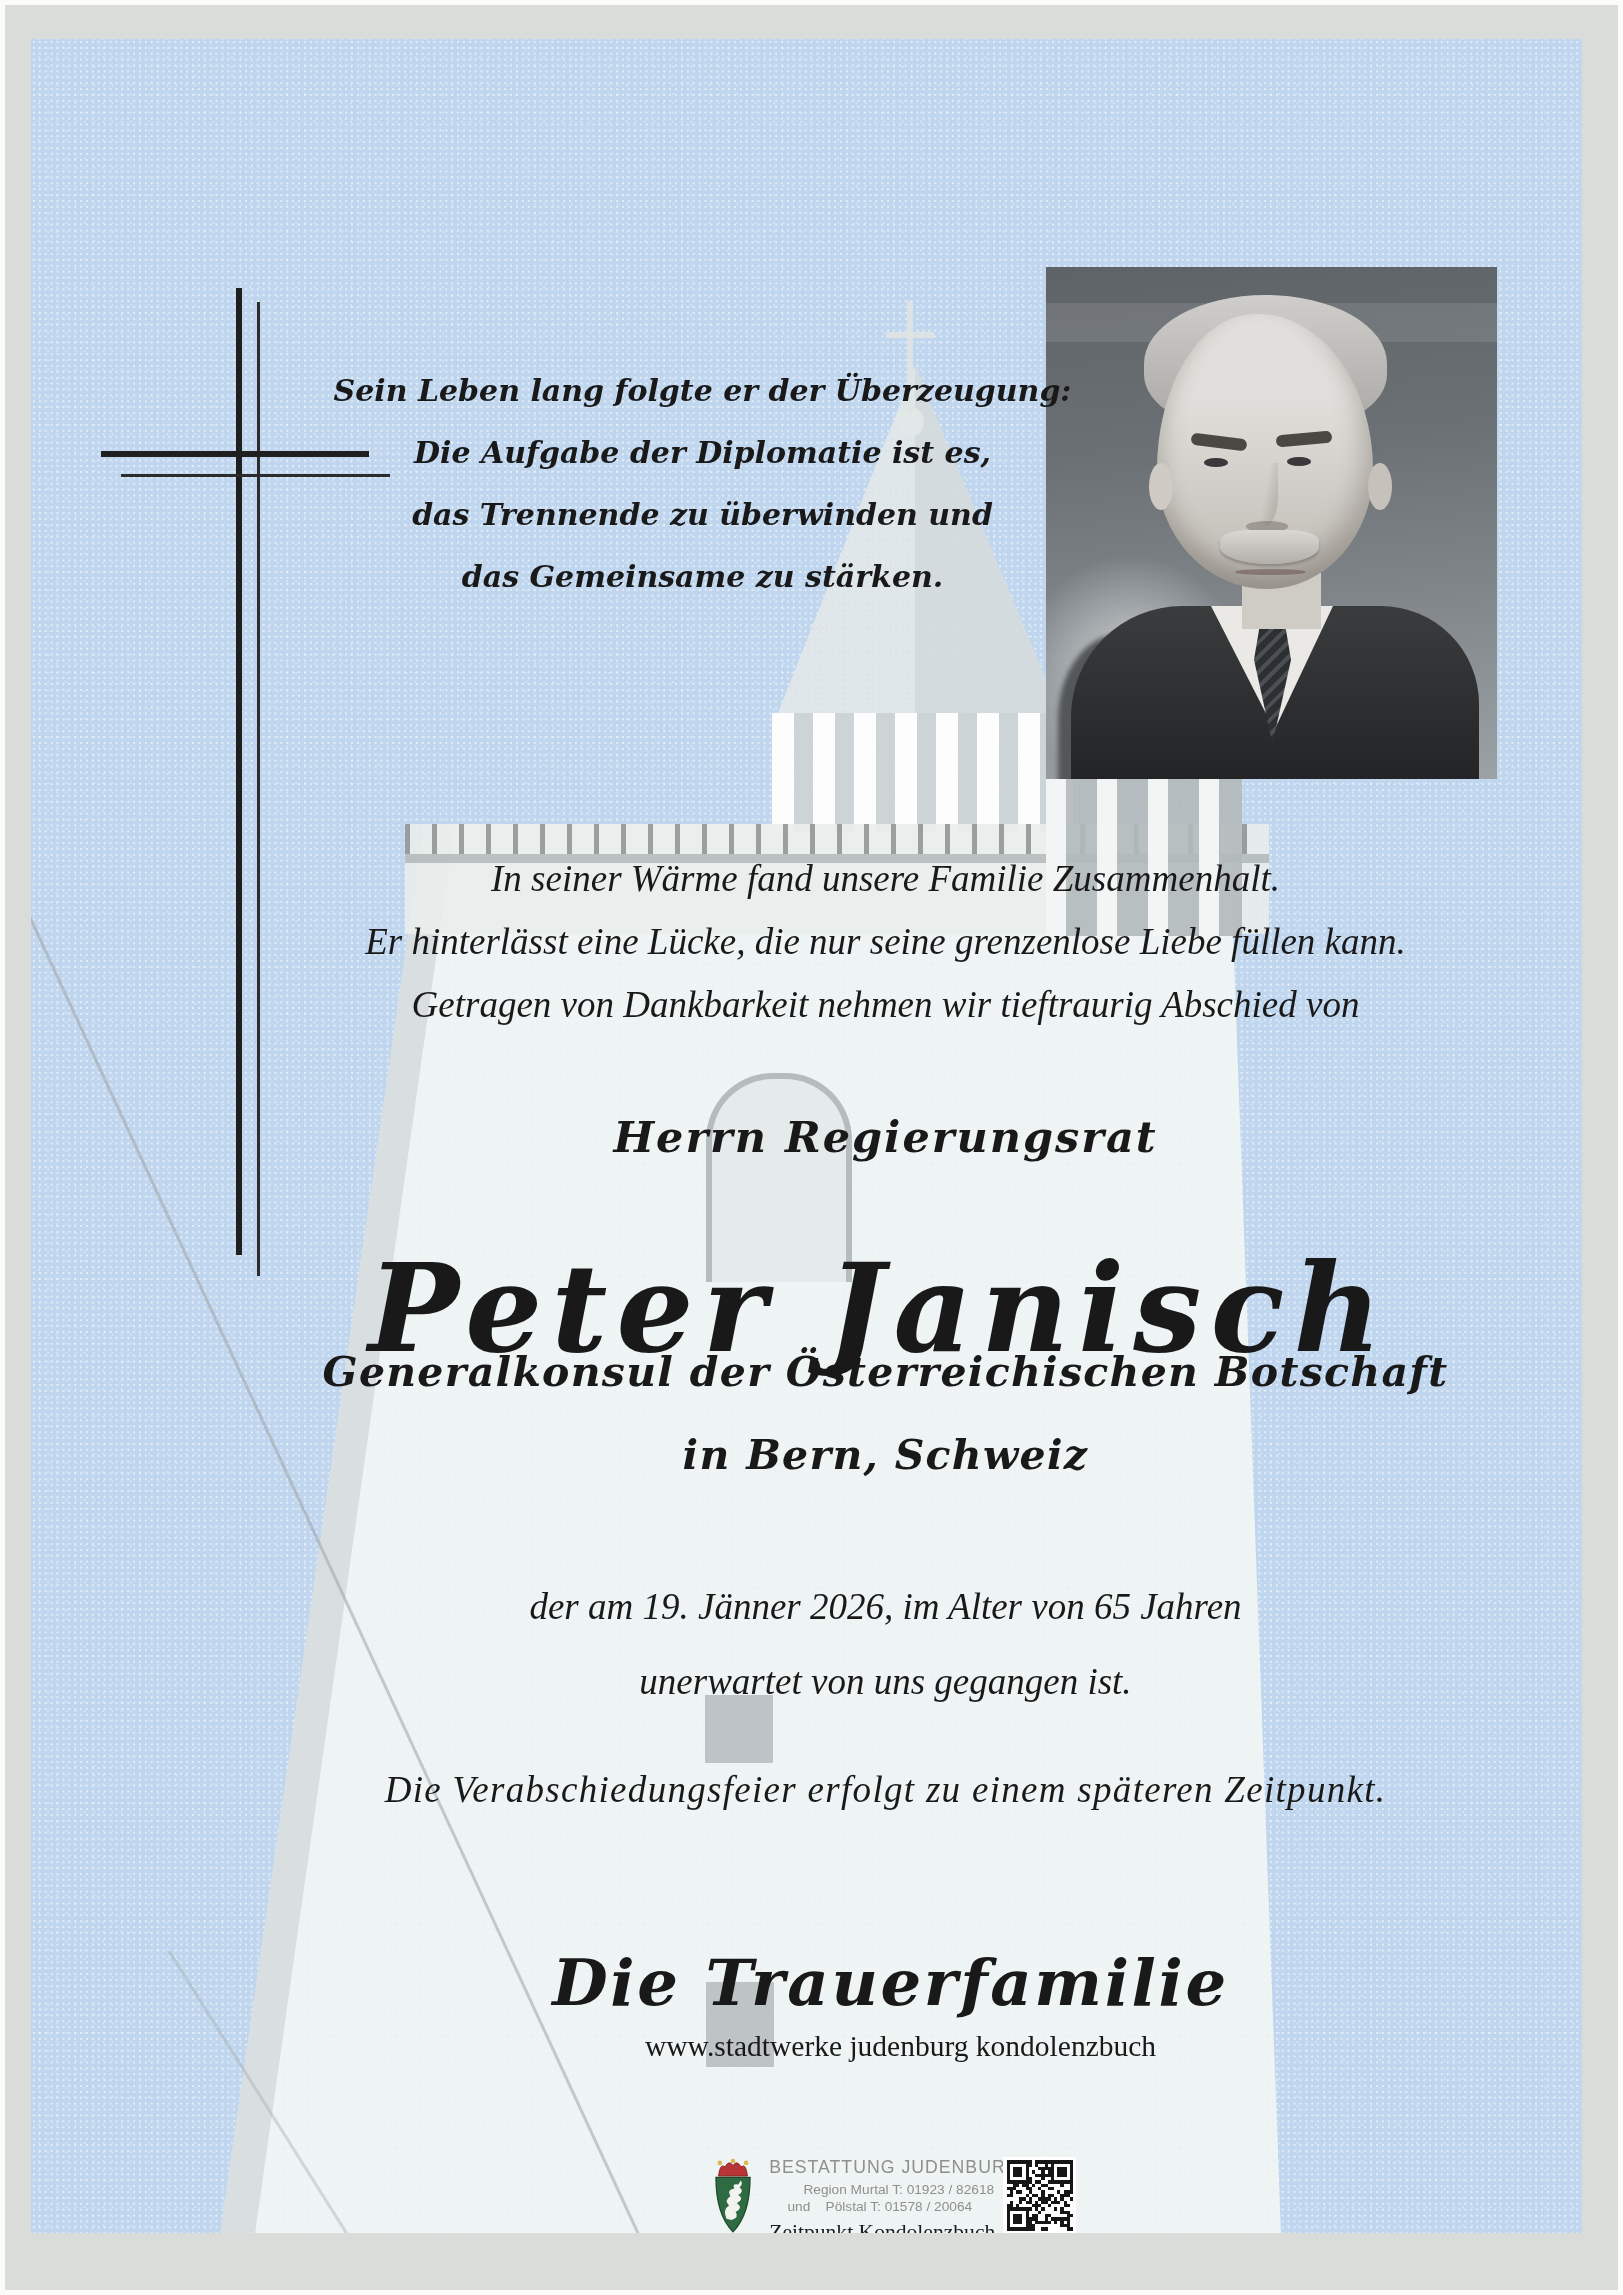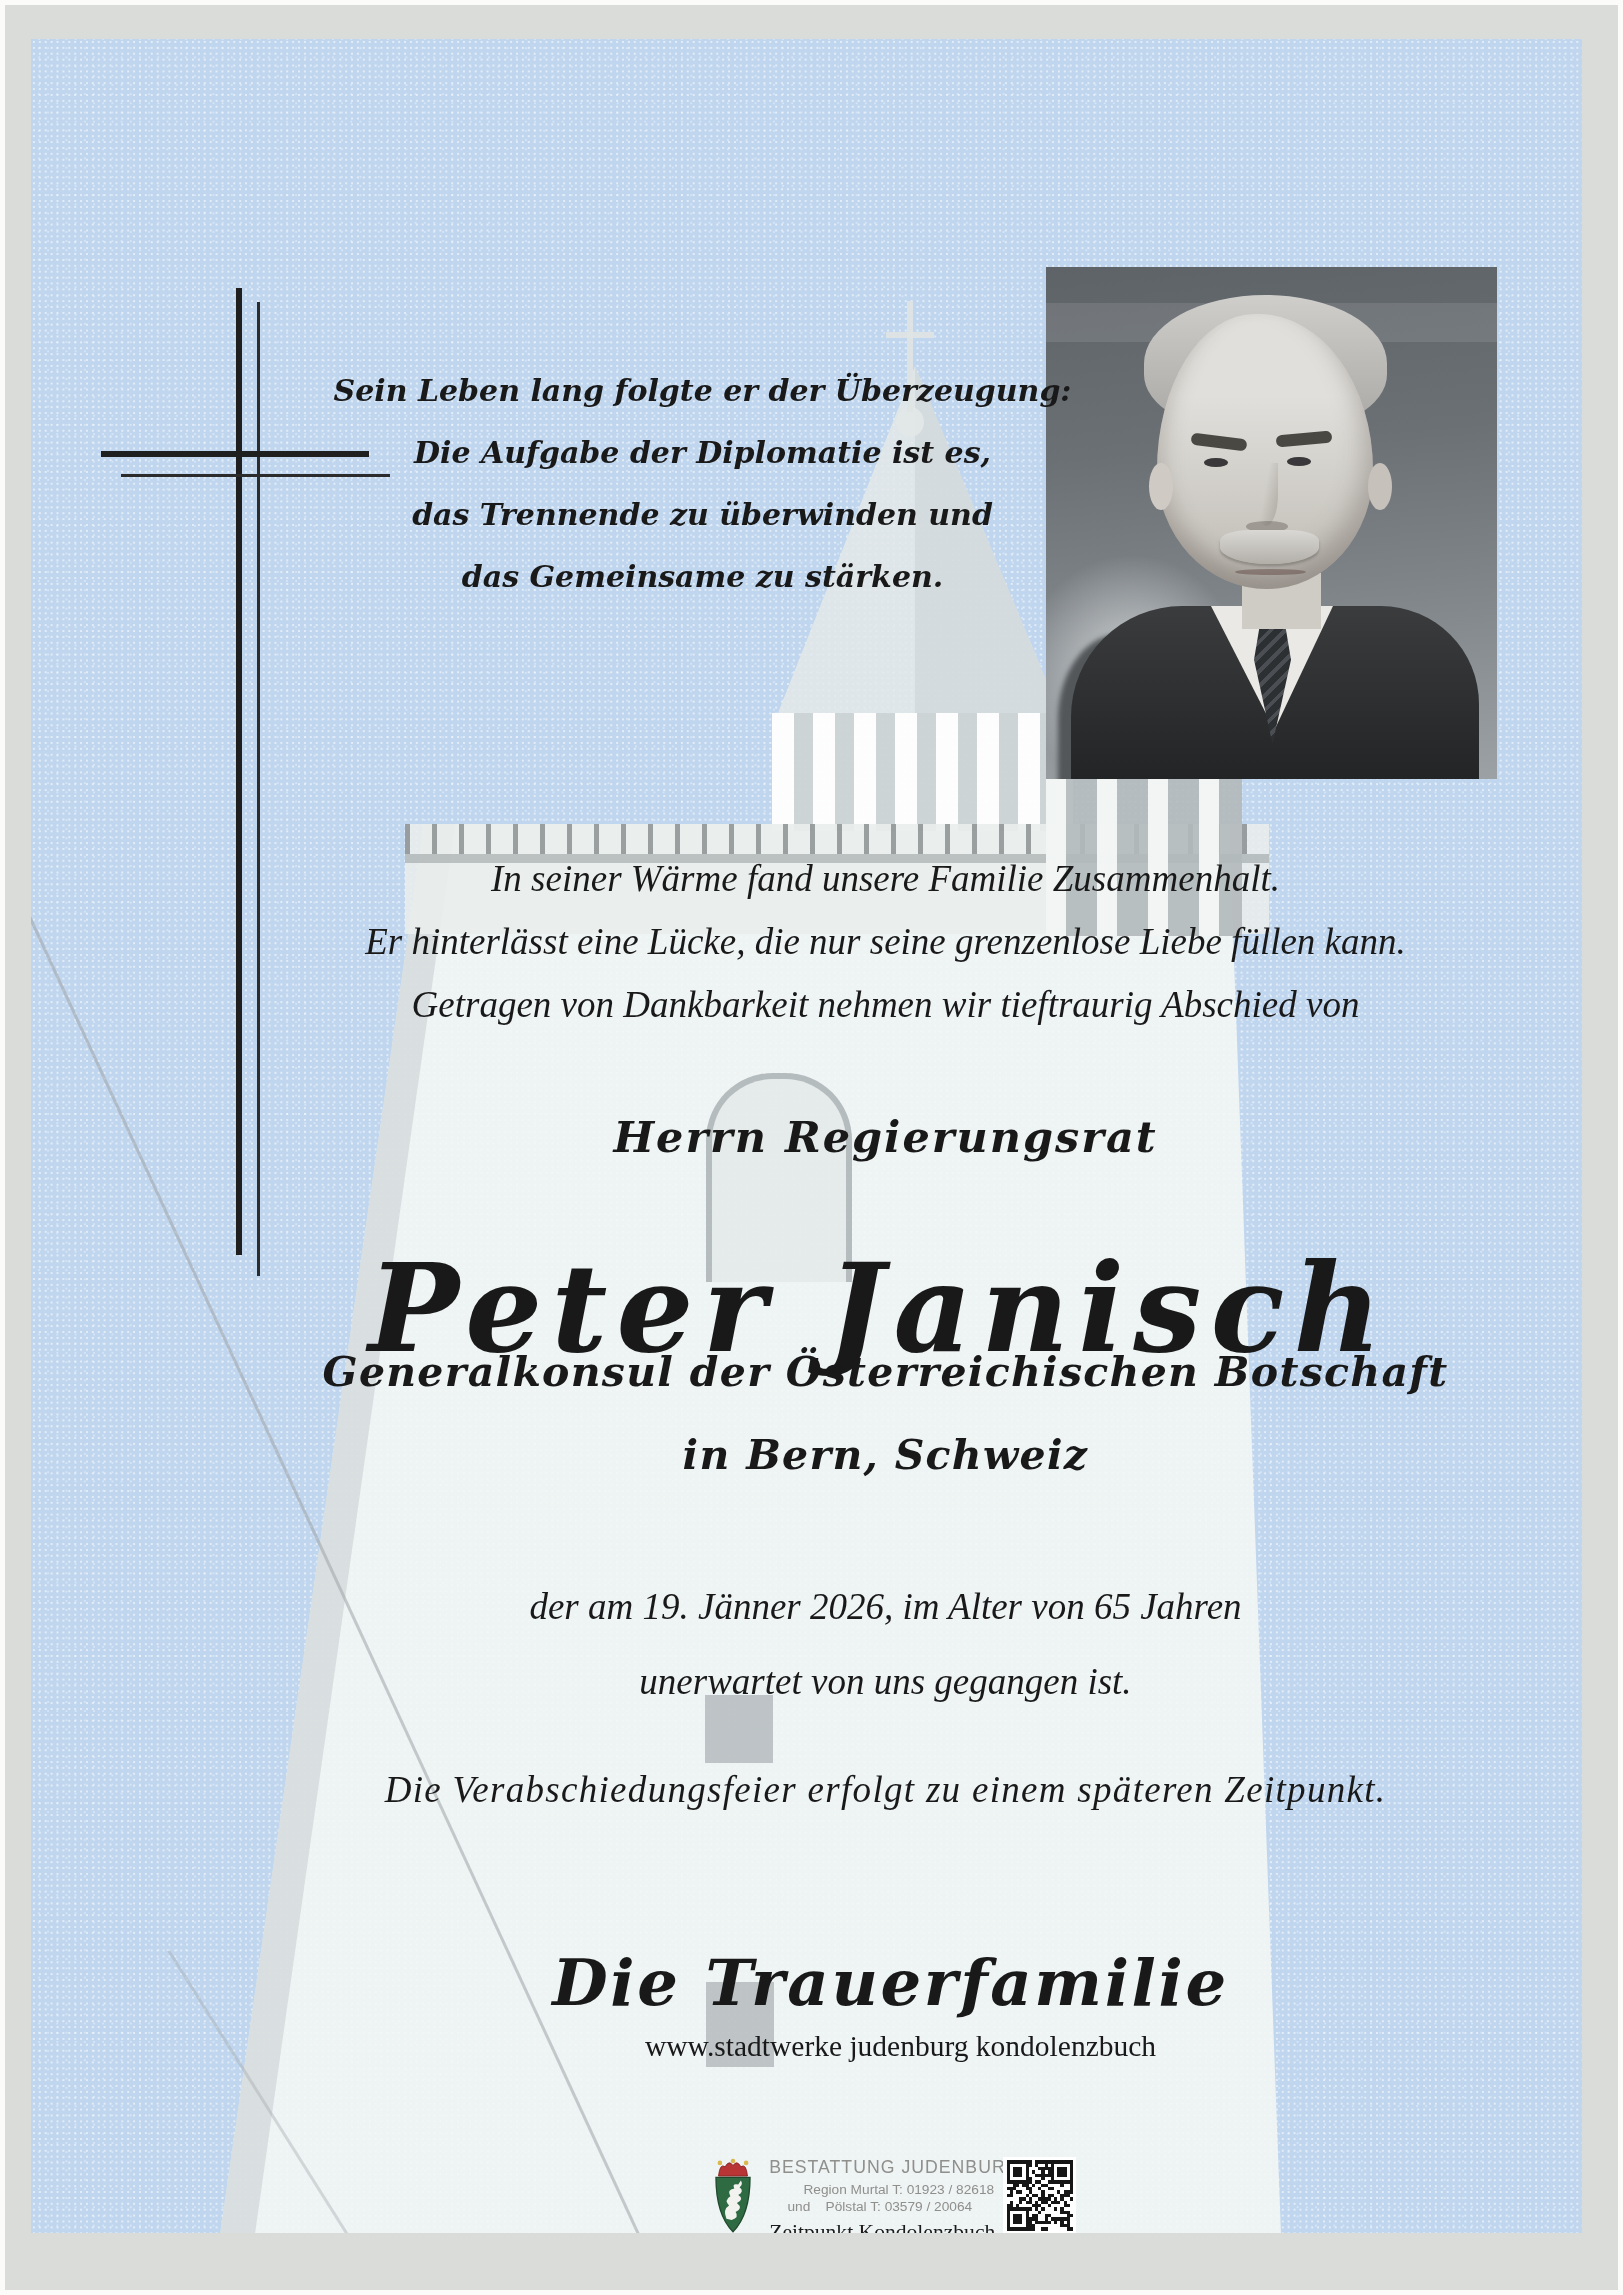--- a/index.html
+++ b/index.html
@@ -190,21 +190,21 @@
           <circle cx="41" cy="6" r="3.5" fill="#d9b94f"></circle>
           <circle cx="61" cy="9" r="3.5" fill="#d9b94f"></circle>
         <path d="M15,31 H67 Q67,88 41,114 Q15,88 15,31 Z" fill="#2f6b42" stroke="#20492d" stroke-width="2"></path>
         <path d="M31,94 Q25,80 35,74 Q27,66 37,60 Q31,50 43,48 Q39,40 49,42 L53,36 Q57,42 51,46 Q59,52 49,58 Q59,64 47,70 Q57,78 45,84 Q51,92 39,96 Z" fill="#f2f2ee"></path>
       </svg>
       <div class="f-col">
         <div class="f-home">BESTATTUNG JUDENBURG</div>
         <div class="f-ph1">Region Murtal T: 01923 / 82618</div>
         <div class="f-ph2">
           <span>und</span>
-          <span>Pölstal T: 03579 / 20064</span>
+          <span>Pölstal T: 01578 / 20064</span>
         </div>
         <div class="f-dig">Zeitpunkt Kondolenzbuch</div>
       </div>
       <div class="qr">
           <div class="qrm" style="grid-row-start: 1; grid-column-start: 1;"></div>
           <div class="qrm" style="grid-row-start: 1; grid-column-start: 2;"></div>
           <div class="qrm" style="grid-row-start: 1; grid-column-start: 3;"></div>
           <div class="qrm" style="grid-row-start: 1; grid-column-start: 4;"></div>
           <div class="qrm" style="grid-row-start: 1; grid-column-start: 5;"></div>
           <div class="qrm" style="grid-row-start: 1; grid-column-start: 6;"></div>

